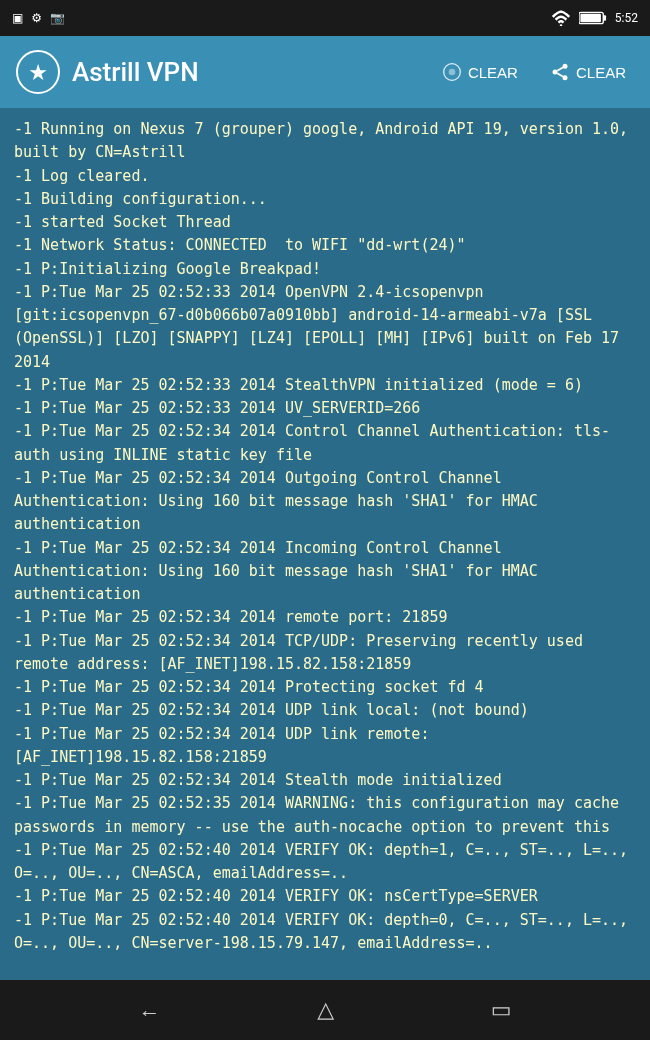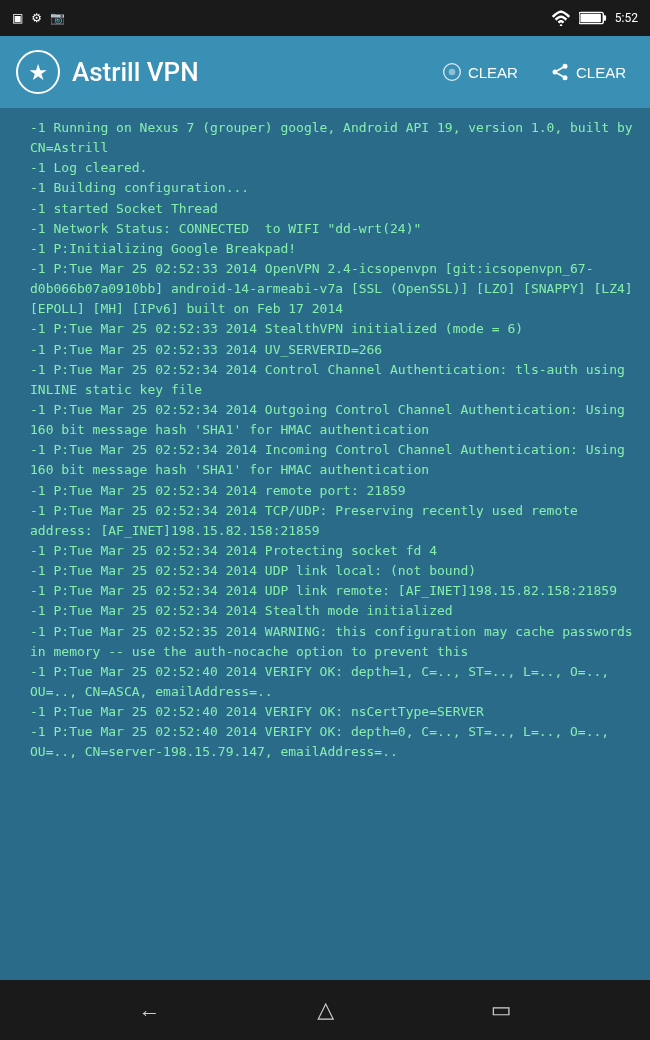--- a/index.html
+++ b/index.html
@@ -90,27 +90,26 @@
 
     
     .log-container {
       width: 100%;
       height: calc(1040px - 36px - 72px - 60px);
       background: #2a6b8a;
       overflow-y: auto;
       padding: 10px 14px;
     }
     .log-text {
-      color: #86efac;
-      font-size: 13px;
+      color: #fef9c3;
+      font-size: 15px;
       line-height: 1.55;
       white-space: pre-wrap;
       word-break: break-word;
       font-family: monospace;
-      margin-left: 16px;
     }
 
     
     .nav-bar {
       width: 100%;
       height: 60px;
       background: #1a1a1a;
       display: flex;
       align-items: center;
       justify-content: space-around;

